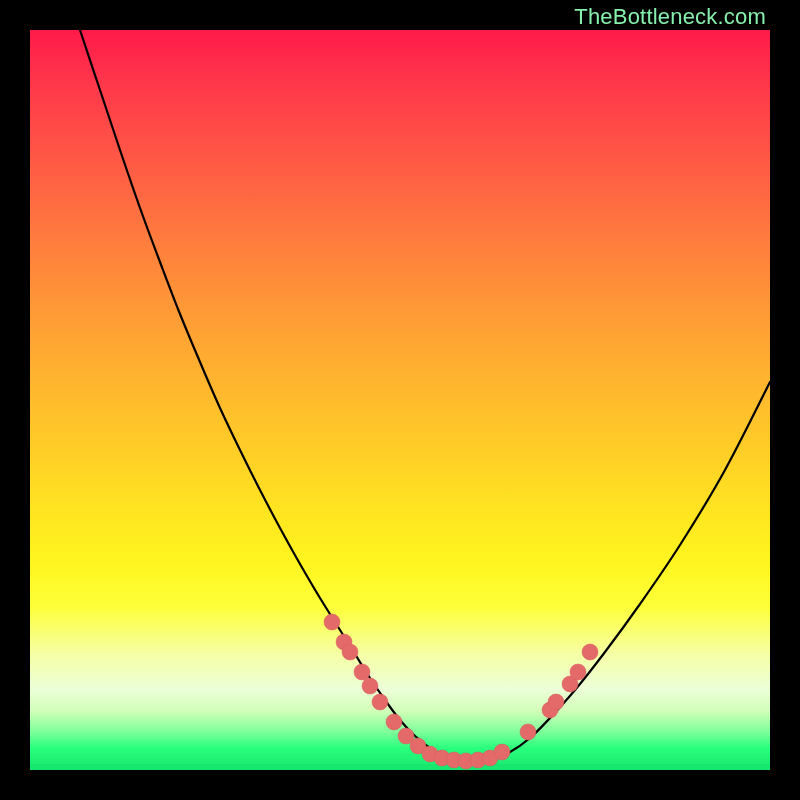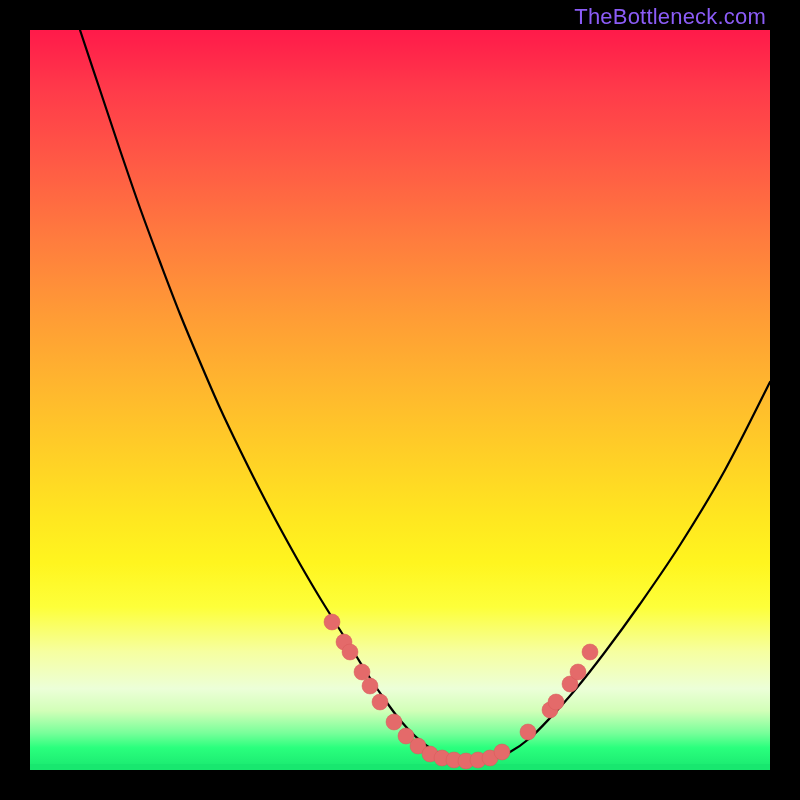--- a/index.html
+++ b/index.html
@@ -43,21 +43,21 @@
       #d2ffb8 92%,
       #78ff9a 95%,
       #2aff7d 97%,
       #18e76f 100%
     );
   }
   .attribution {
     position: absolute;
     top: 4px;
     right: 34px;
-    color: #8b5cf6;
+    color: #86efac;
     font-size: 22px;
     font-weight: 500;
     letter-spacing: 0.2px;
   }
   svg.curve {
     position: absolute;
     left: 0;
     top: 0;
     width: 740px;
     height: 740px;

